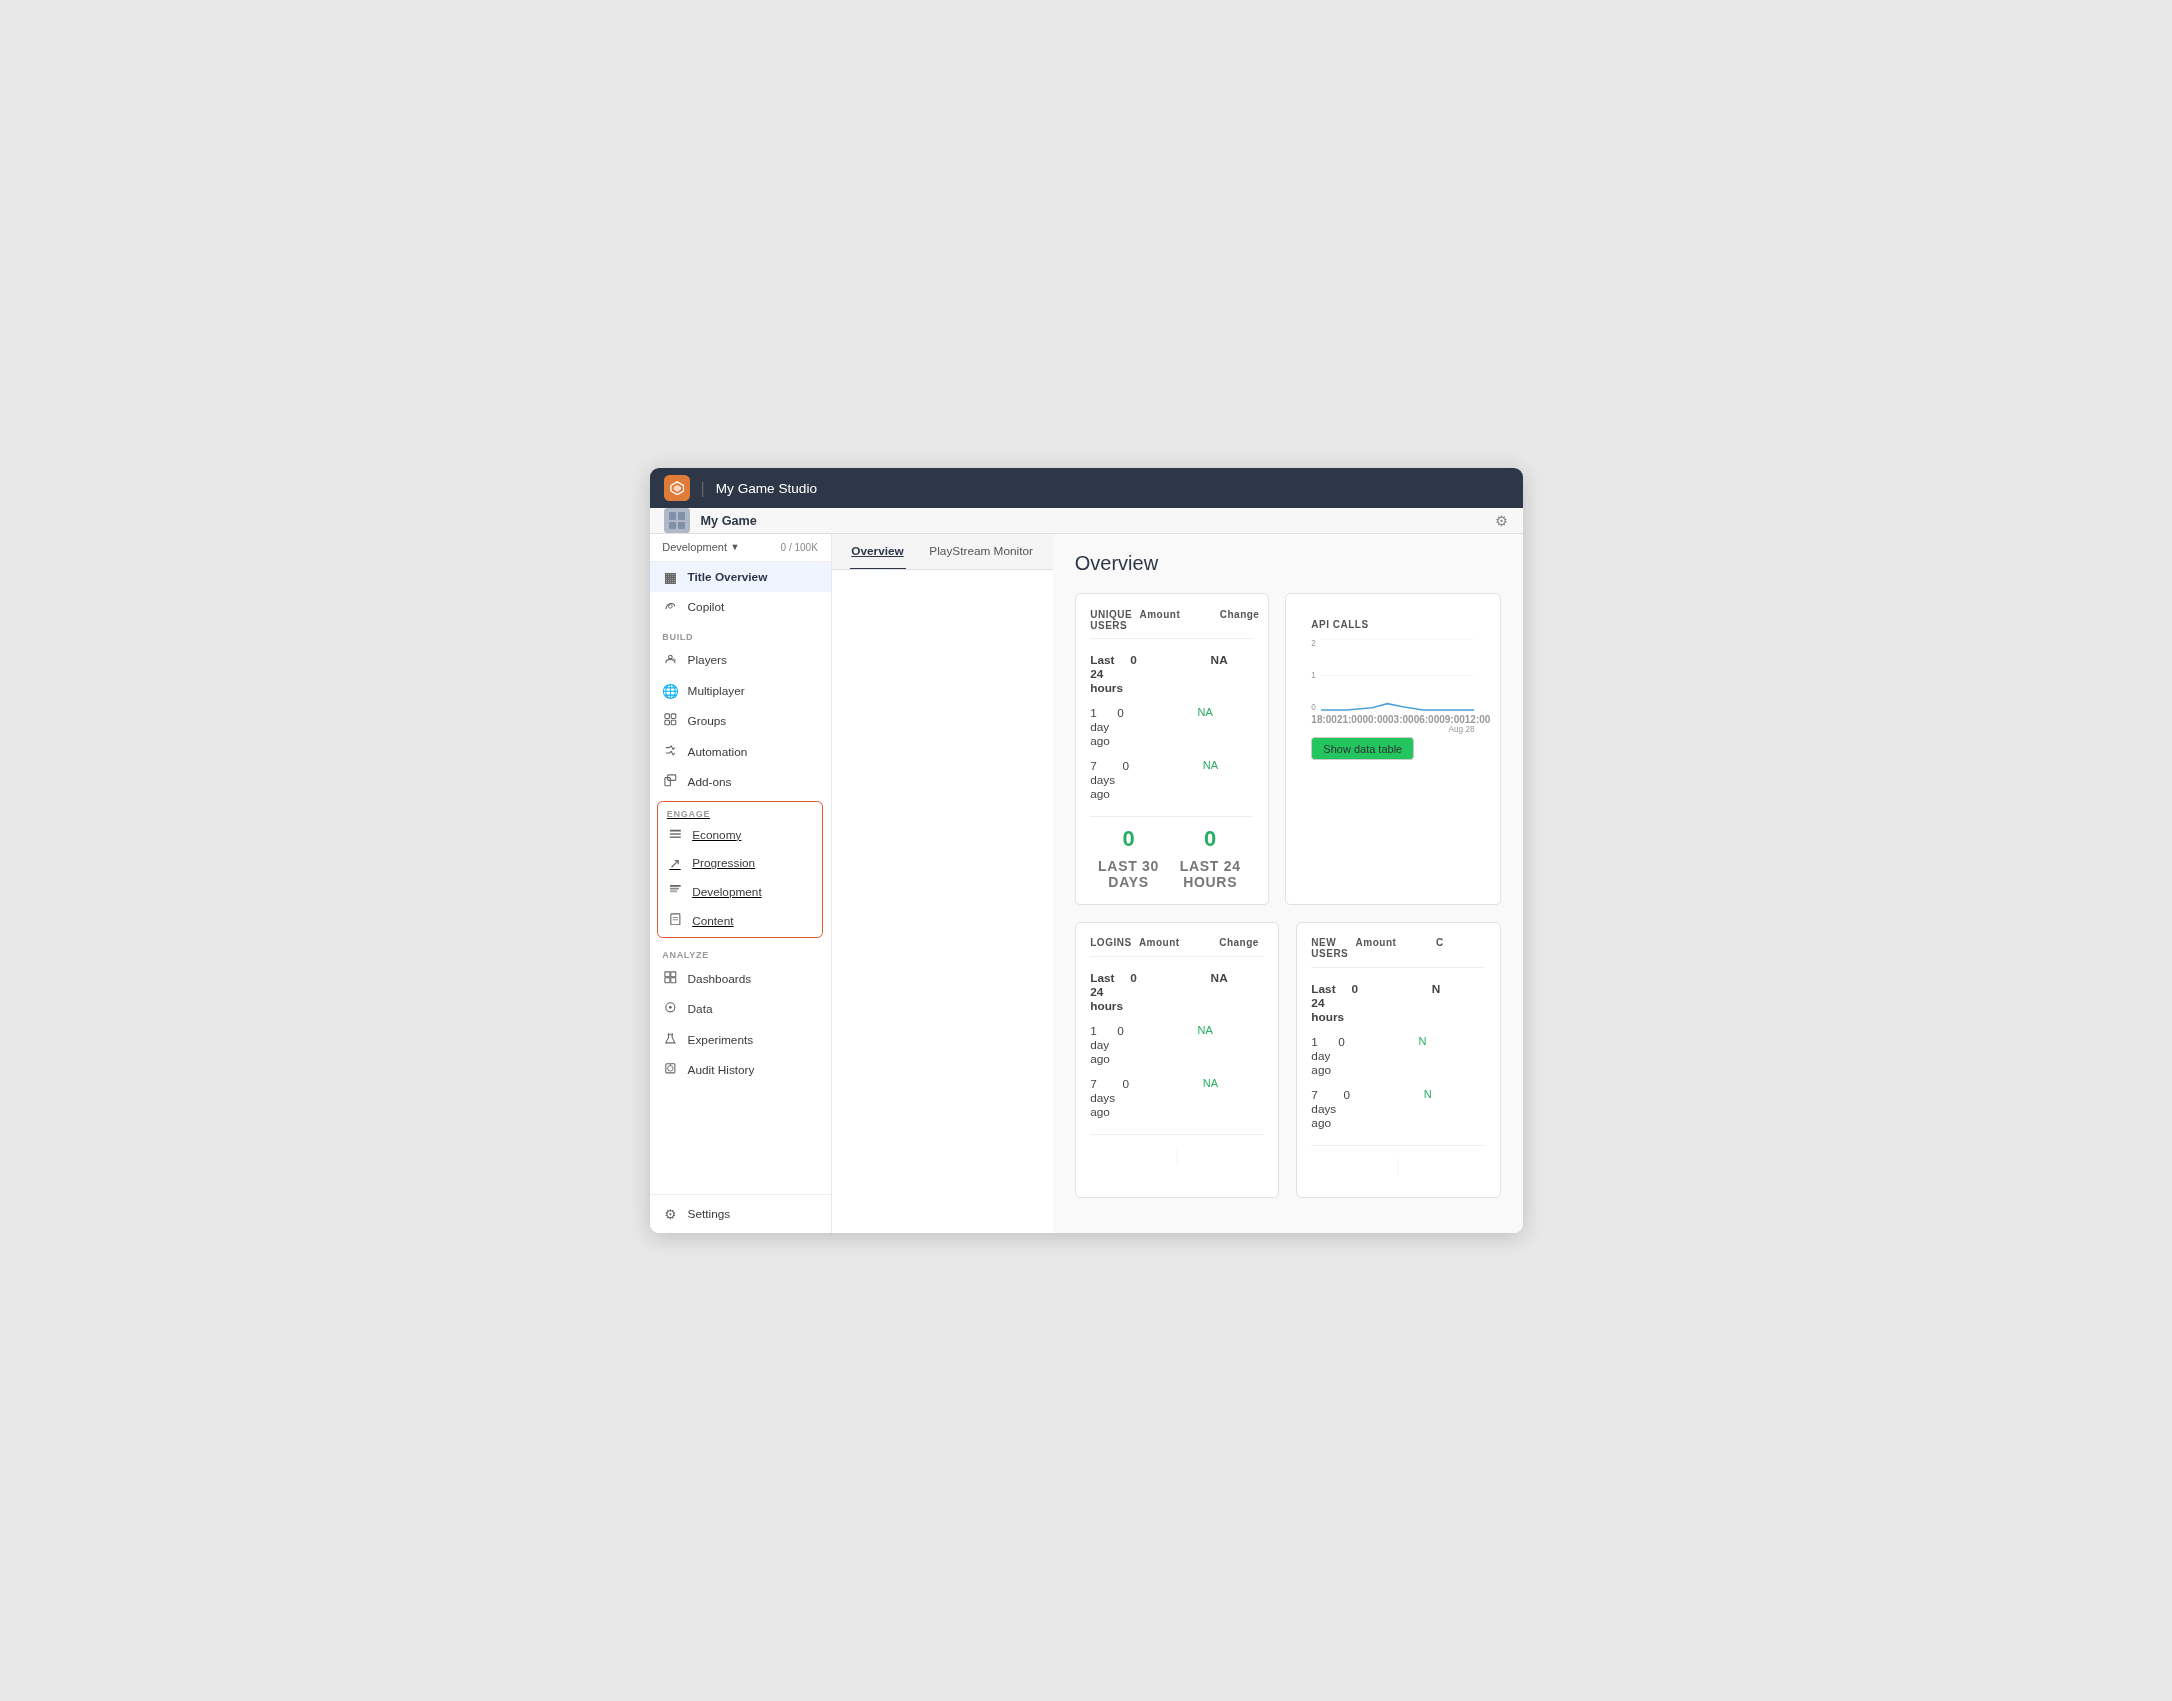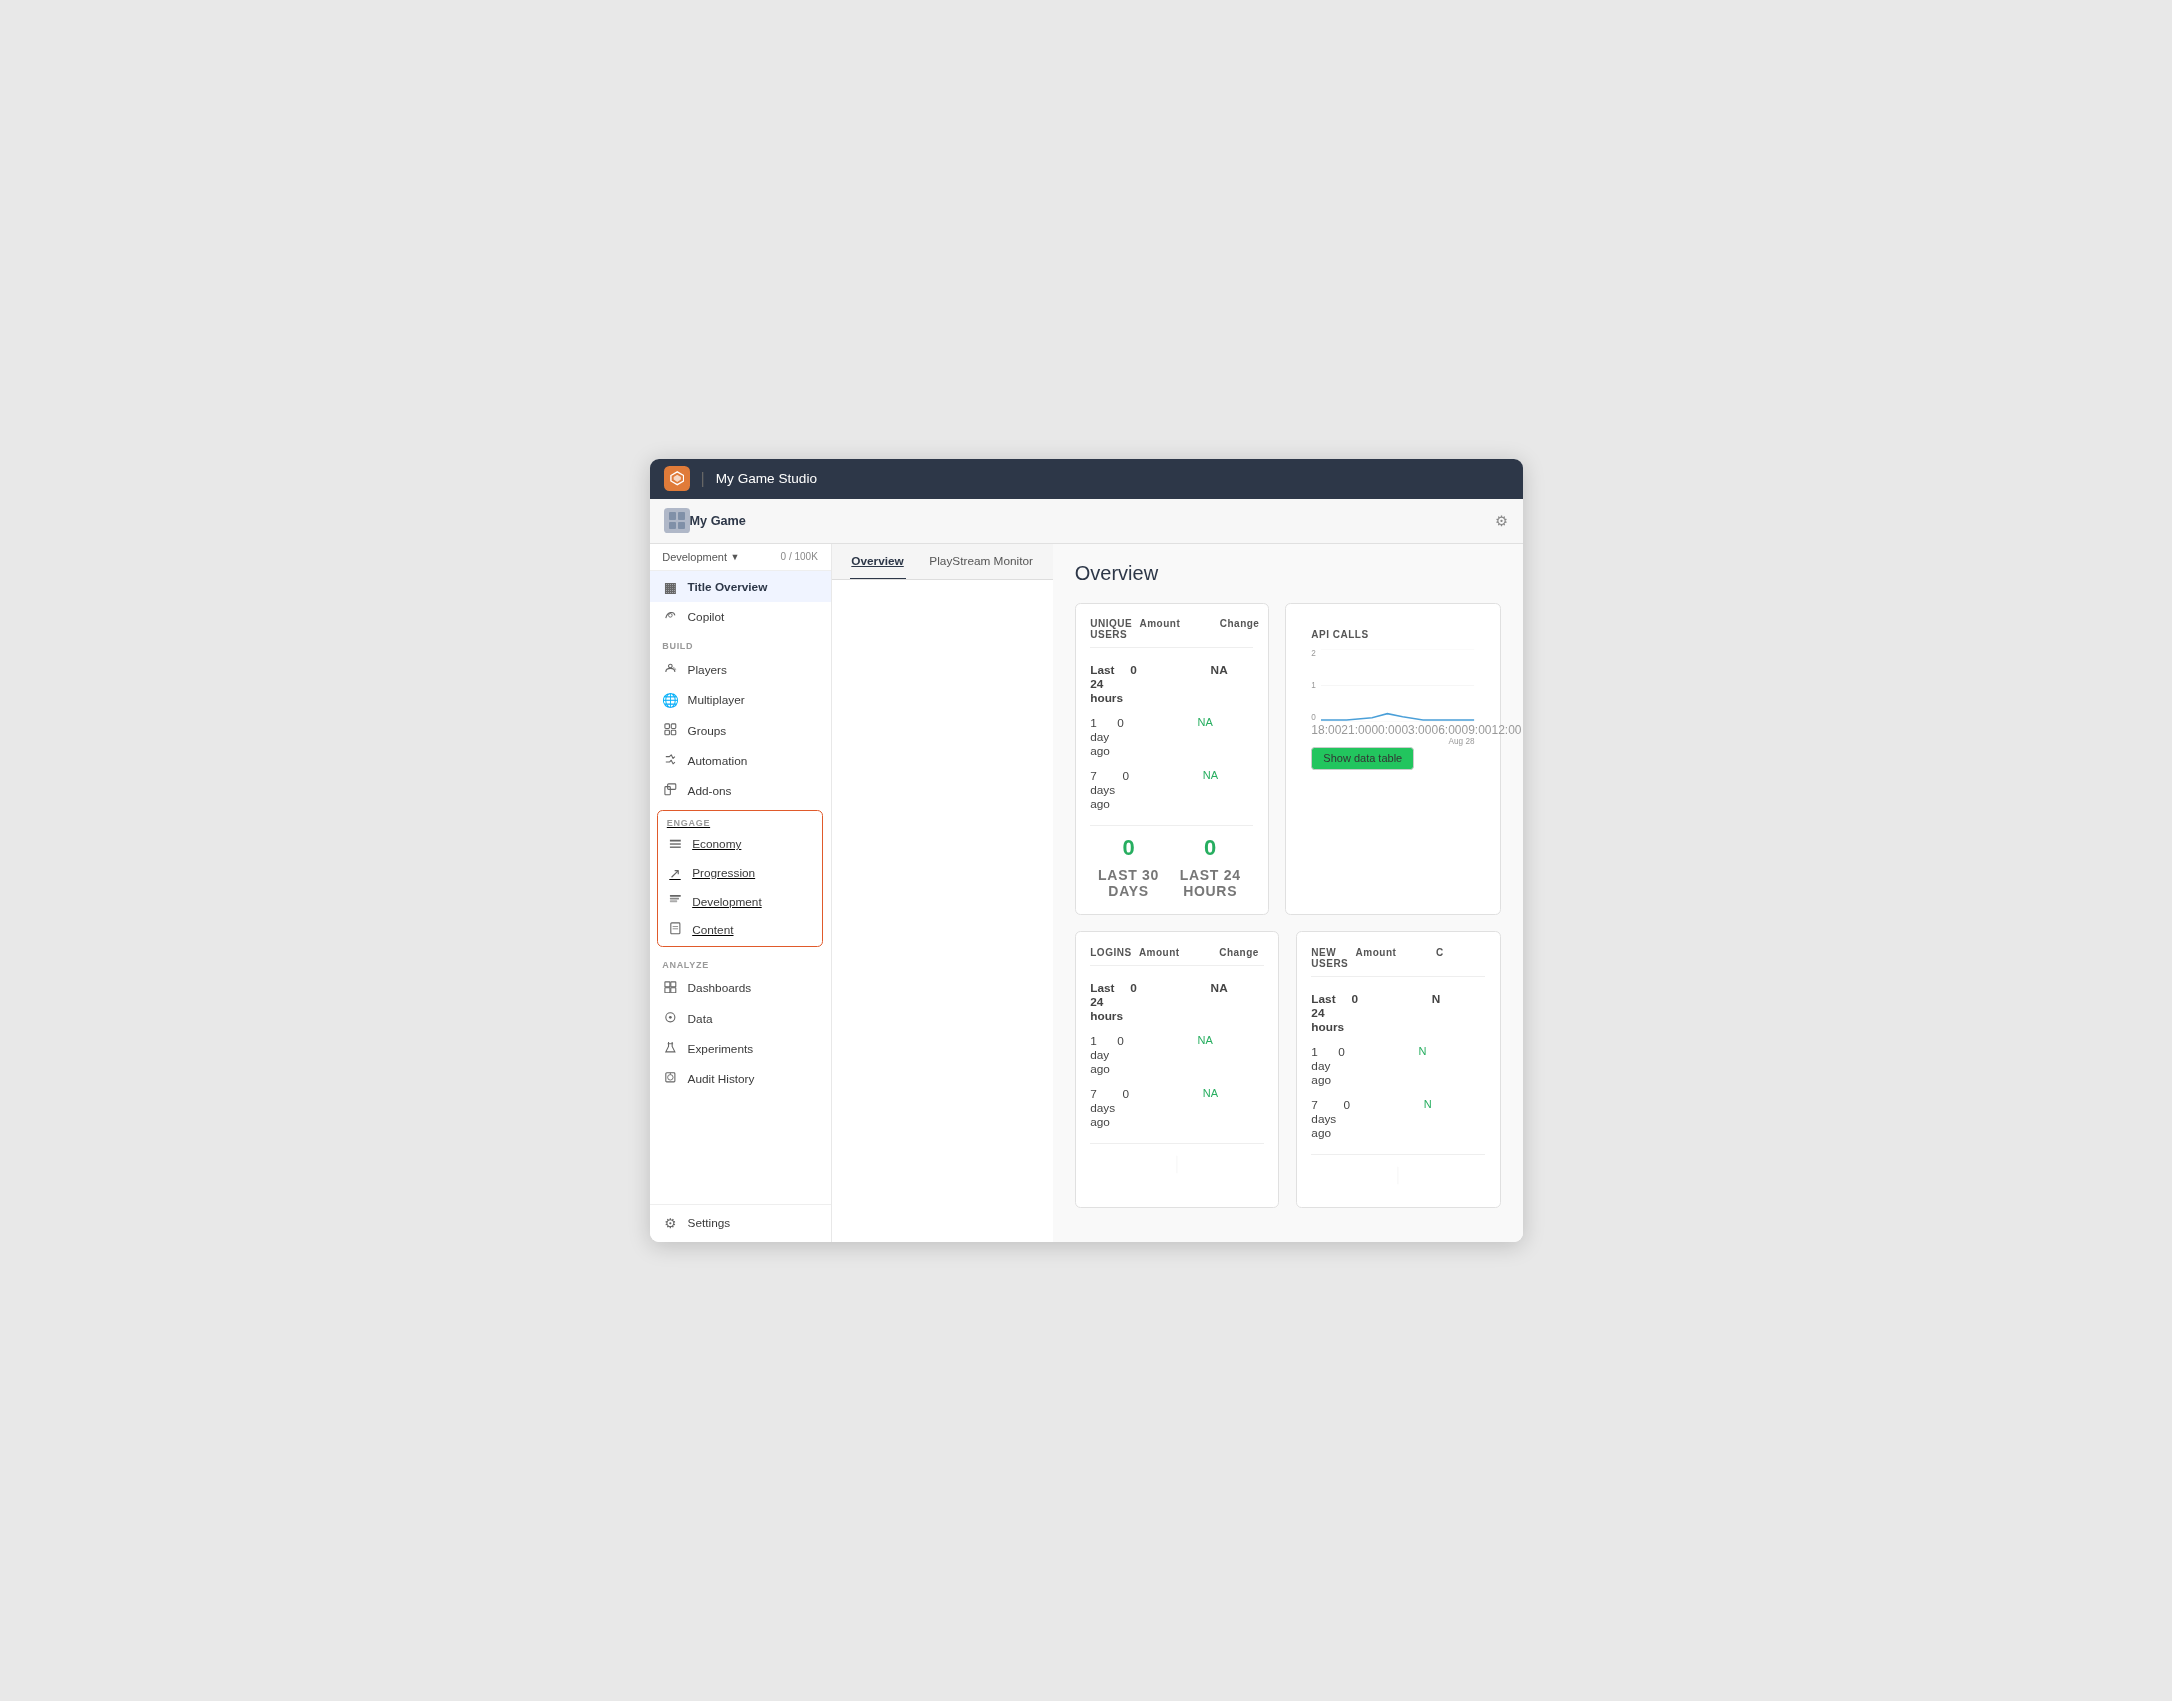--- a/index.html
+++ b/index.html
@@ -45,21 +45,22 @@
       font-size: 13.6px;
       font-weight: 500;
     }
     
     .sub-header {
       background: #f7f7f7;
       border-bottom: 0.9px solid #e0e0e0;
       display: flex;
       align-items: center;
       padding: 0 14.5px;
-      height: 45px;
+      height: 26px;
+      gap: 11px;
     }
     .game-icon {
       width: 25.5px; height: 25.5px;
       background: #b0b8c8;
       border-radius: 3.6px;
       display: flex; align-items: center; justify-content: center;
     }
     .game-icon-grid {
       display: grid; grid-template-columns: 1fr 1fr; gap: 1.8px;
     }
@@ -262,23 +263,24 @@
     .chart-area {
       position: relative;
       height: 91px;
     }
     .chart-svg {
       width: 100%; height: 73px;
     }
     .chart-x-labels {
       display: flex;
       justify-content: space-between;
-      font-size: 12px;
+      font-size: 10px;
       color: #999;
       margin-top: 1.8px;
+      font-weight: bold;
     }
     .chart-x-labels-row2 {
       display: flex;
       justify-content: flex-end;
       font-size: 8.2px;
       color: #999;
     }
     .show-data-btn {
       margin-top: 7.3px;
       padding: 4.5px 11px;

